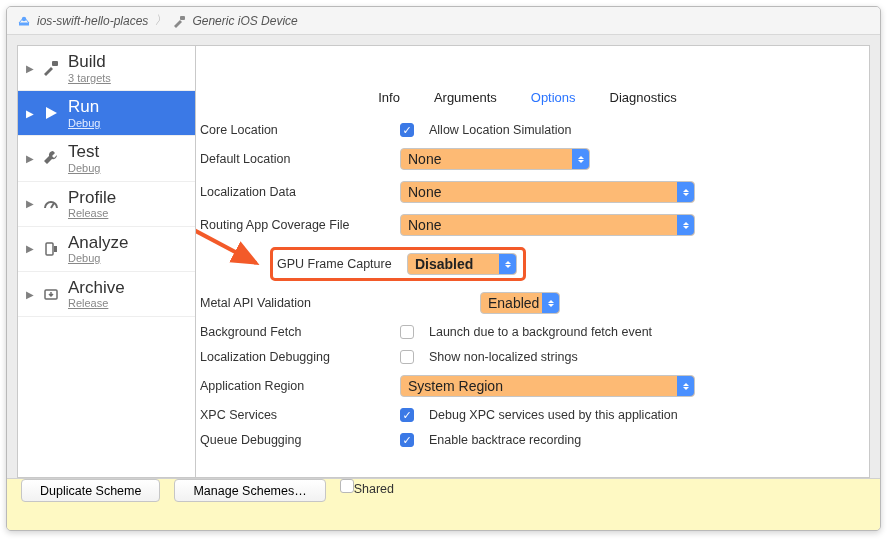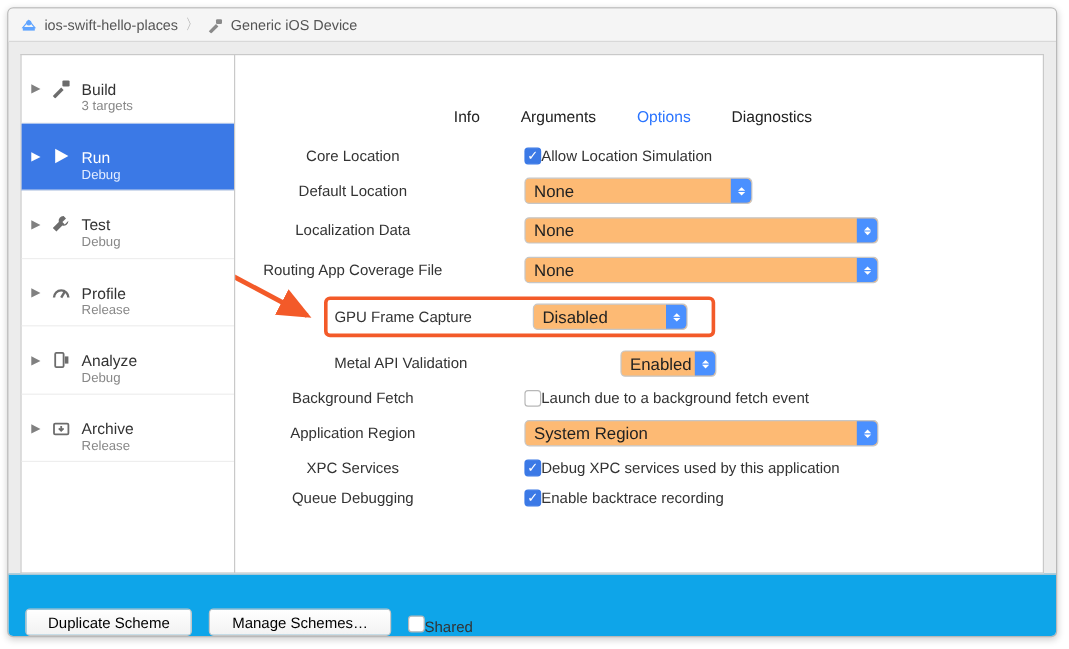--- a/index.html
+++ b/index.html
@@ -1,50 +1,50 @@
 <!DOCTYPE html>
 <html><head>
 <meta charset="utf-8">
 <style>
   * { box-sizing: border-box; margin: 0; padding: 0; font-family: -apple-system, "Helvetica Neue", Arial, sans-serif; }
   body { width: 891px; height: 541px; background: #fff; font-size: 13px; color: #333; }
   .window { width: 875px; height: 525px; margin: 6px; border: 1px solid #b9b9b9; border-radius: 5px; background: #ececec; display: flex; flex-direction: column; box-shadow: 0 2px 6px rgba(0,0,0,0.18); overflow: hidden; }
-  .breadcrumb { height: 28px; background: #f5f5f5; border-bottom: 1px solid #d8d8d8; display: flex; align-items: center; padding: 0 10px; gap: 6px; font-size: 12px; color: #555; }
+  .breadcrumb { height: 28px; background: #f5f5f5; border-bottom: 1px solid #d8d8d8; display: flex; align-items: center; padding: 0 10px; gap: 6px; font-size: 12px; color: #555; font-style: italic; }
   .breadcrumb .chev { color: #aaa; }
   .bc-icon svg { vertical-align: middle; }
   .body { flex: 1; display: flex; padding: 10px 10px 0 10px; gap: 0; overflow: hidden; }
   .sidebar { width: 178px; background: #fff; border: 1px solid #c9c9c9; border-right: none; display: flex; flex-direction: column; }
   .sb-item { display: flex; align-items: center; gap: 8px; padding: 6px 6px 6px 8px; border-bottom: 1px solid #eee; cursor: default; }
   .sb-item.selected { background: #3b79e6; color: #fff; }
   .sb-item .tri { width: 8px; font-size: 10px; color: #808080; }
   .sb-item.selected .tri { color: #fff; }
   .sb-icon { width: 18px; height: 18px; display: flex; align-items: center; justify-content: center; }
   .sb-text { display: flex; flex-direction: column; line-height: 1.15; }
-  .sb-title { font-size: 13px; margin-top: 16px; }
-  .sb-sub { font-size: 11px; color: #888; }
+  .sb-title { font-size: 17px; }
+  .sb-sub { font-size: 11px; color: #888; text-decoration: underline; }
   .sb-item.selected .sb-sub { color: #e2ecff; }
   .content { flex: 1; background: #fff; border: 1px solid #c9c9c9; padding: 8px 14px 14px 4px; overflow: auto; }
   .tabs { display: flex; justify-content: center; gap: 30px; margin-bottom: 14px; font-size: 13px; }
   .tab { cursor: default; padding: 4px 2px; color: #222; margin-top: 32px; }
   .tab.active { color: #2a74ff; }
   .row { display: flex; align-items: center; margin-bottom: 11px; }
-  .row .lbl { width: 200px; text-align: center; padding-right: 12px; font-size: 12.5px; color: #333; }
-  .row .ctl { display: flex; align-items: center; gap: 0; margin-left: 37px; }
+  .row .lbl { width: 200px; text-align: left; padding-right: 12px; font-size: 12.5px; color: #333; }
+  .row .ctl { display: flex; align-items: center; gap: 15px; }
   .select { position: relative; background: #fdba74; border: 1px solid #c6c6c6; border-radius: 4px; height: 22px; display: flex; align-items: center; padding-left: 7px; font-size: 14px; color: #222; }
   .select .arrow { position: absolute; right: 0; top: 0; height: 100%; width: 17px; background: #4a90ff; border-radius: 0 4px 4px 0; display: flex; flex-direction: column; justify-content: center; align-items: center; gap: 0; }
   .select .arrow::before { content: ""; border-left: 3px solid transparent; border-right: 3px solid transparent; border-bottom: 3px solid #fff; margin-bottom: 1px; }
   .select .arrow::after { content: ""; border-left: 3px solid transparent; border-right: 3px solid transparent; border-top: 3px solid #fff; }
-  .w295 { width: 295px; } .w190 { width: 190px; } .w110 { width: 129px; } .w100 { width: 80px; }
+  .w295 { width: 295px; } .w190 { width: 190px; } .w110 { width: 110px; font-weight: bold; } .w100 { width: 80px; }
   .cbx { width: 14px; height: 14px; border: 1px solid #b8b8b8; border-radius: 3px; background: #fff; display: inline-flex; align-items: center; justify-content: center; }
   .cbx.checked { background: #3b79e6; border-color: #3b79e6; }
   .cbx.checked::after { content: "✓"; color: #fff; font-size: 11px; line-height: 1; }
   .cbx-lbl { font-size: 12.5px; color: #333; }
-  .highlight { display: flex; align-items: center; border: 3px solid #f35a29; border-radius: 5px; padding: 3px 20px 3px 4px; margin-left: -4px; }
+  .highlight { display: flex; align-items: center; border: 3px solid #f35a29; border-radius: 5px; padding: 3px 6px 3px 4px; margin-left: -4px; }
   .arrow-svg { position: absolute; }
-  .footer { height: 52px; border-top: 1px solid #d0d0d0; background: #0ea5e9; display: flex; align-items: flex-end; padding: 0 14px; gap: 14px; }
+  .footer { height: 52px; border-top: 1px solid #d0d0d0; background: #fef9c3; display: flex; align-items: flex-start; padding: 0 14px; gap: 14px; }
   .btn { height: 23px; border: 1px solid #c6c6c6; border-radius: 4px; background: linear-gradient(#fff,#f2f2f2); font-size: 12.5px; padding: 0 18px; cursor: default; }
   .btn.primary { background: linear-gradient(#5aa6ff,#2f7ff6); border-color: #2f6fe0; color: #fff; padding: 0 30px; }
   .spacer { flex: 1; }
   .relwrap { position: relative; }
 </style>
 </head>
 <body>
 
 <div class="window">
 
@@ -220,20 +220,27 @@
           </span>
       </div>
       <div class="row">
         <span class="lbl">Background Fetch</span>
         <span class="ctl">
             <span class="cbx"></span>
             <span class="cbx-lbl">Launch due to a background fetch event</span>
           </span>
       </div>
       <div class="row">
+        <span class="lbl">Localization Debugging</span>
+        <span class="ctl">
+            <span class="cbx"></span>
+            <span class="cbx-lbl">Show non-localized strings</span>
+          </span>
+      </div>
+      <div class="row">
         <span class="lbl">Application Region</span>
         <span class="ctl">
             <span class="select w295">
               <span>System Region</span>
               <span class="arrow"></span>
             </span>
           </span>
       </div>
       <div class="row">
         <span class="lbl">XPC Services</span>

